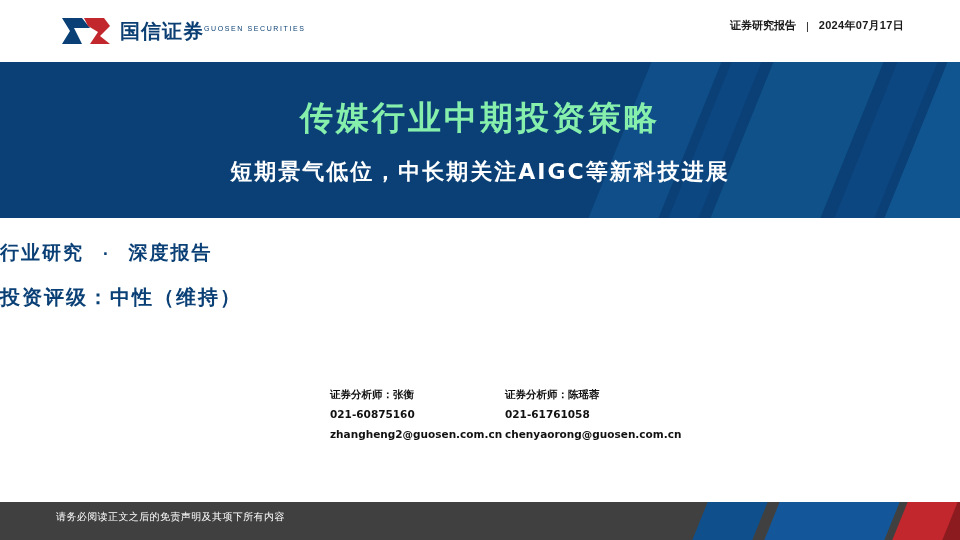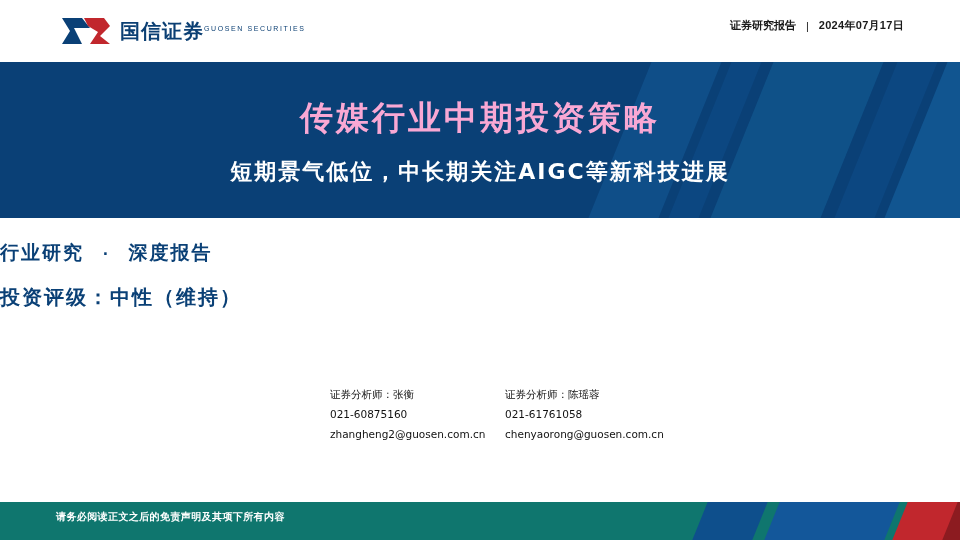--- a/index.html
+++ b/index.html
@@ -108,21 +108,21 @@
   .banner .s2 { left: 700px; width: 30px; background:#0e4madd; background:#0e4a85;}
   .banner .s3 { left: 742px; width: 110px; background:#12578f; }
   .banner .s4 { left: 866px; width: 40px; background:#0e4a85; }
   .banner .s5 { left: 916px; width: 90px; background:#145c99; }
 
   .banner-title {
     position: absolute;
     width: 960px;
     top: 34px;
     text-align: center;
-    color: #f9a8d4;
+    color: #86efac;
     font-size: 33px;
     font-weight: bold;
     letter-spacing: 3px;
     font-family: "DejaVu Sans", "Liberation Sans", sans-serif;
   }
   .banner-subtitle {
     position: absolute;
     width: 960px;
     top: 95px;
     text-align: center;
@@ -171,33 +171,33 @@
     width: 420px;
     display: flex;
     gap: 0px;
     font-family: "DejaVu Sans", "Liberation Sans", sans-serif;
   }
   .analyst-col {
     width: 175px;
     font-size: 10.5px;
     color: #111111;
     line-height: 20px;
+    font-weight: bold;
   }
   .analyst-col div { white-space: nowrap; }
 
   
   .footer {
     position: absolute;
     left: 0;
     bottom: 0;
     width: 960px;
     height: 38px;
-    background: #0f766e;
-    overflow: hidden;
-    font-weight: bold;
+    background: #404040;
+    overflow: hidden;
   }
   .footer-note {
     position: absolute;
     left: 56px;
     top: 8px;
     color: #ffffff;
     font-size: 10px;
     letter-spacing: 0.4px;
     font-family: "DejaVu Sans", "Liberation Sans", sans-serif;
   }

